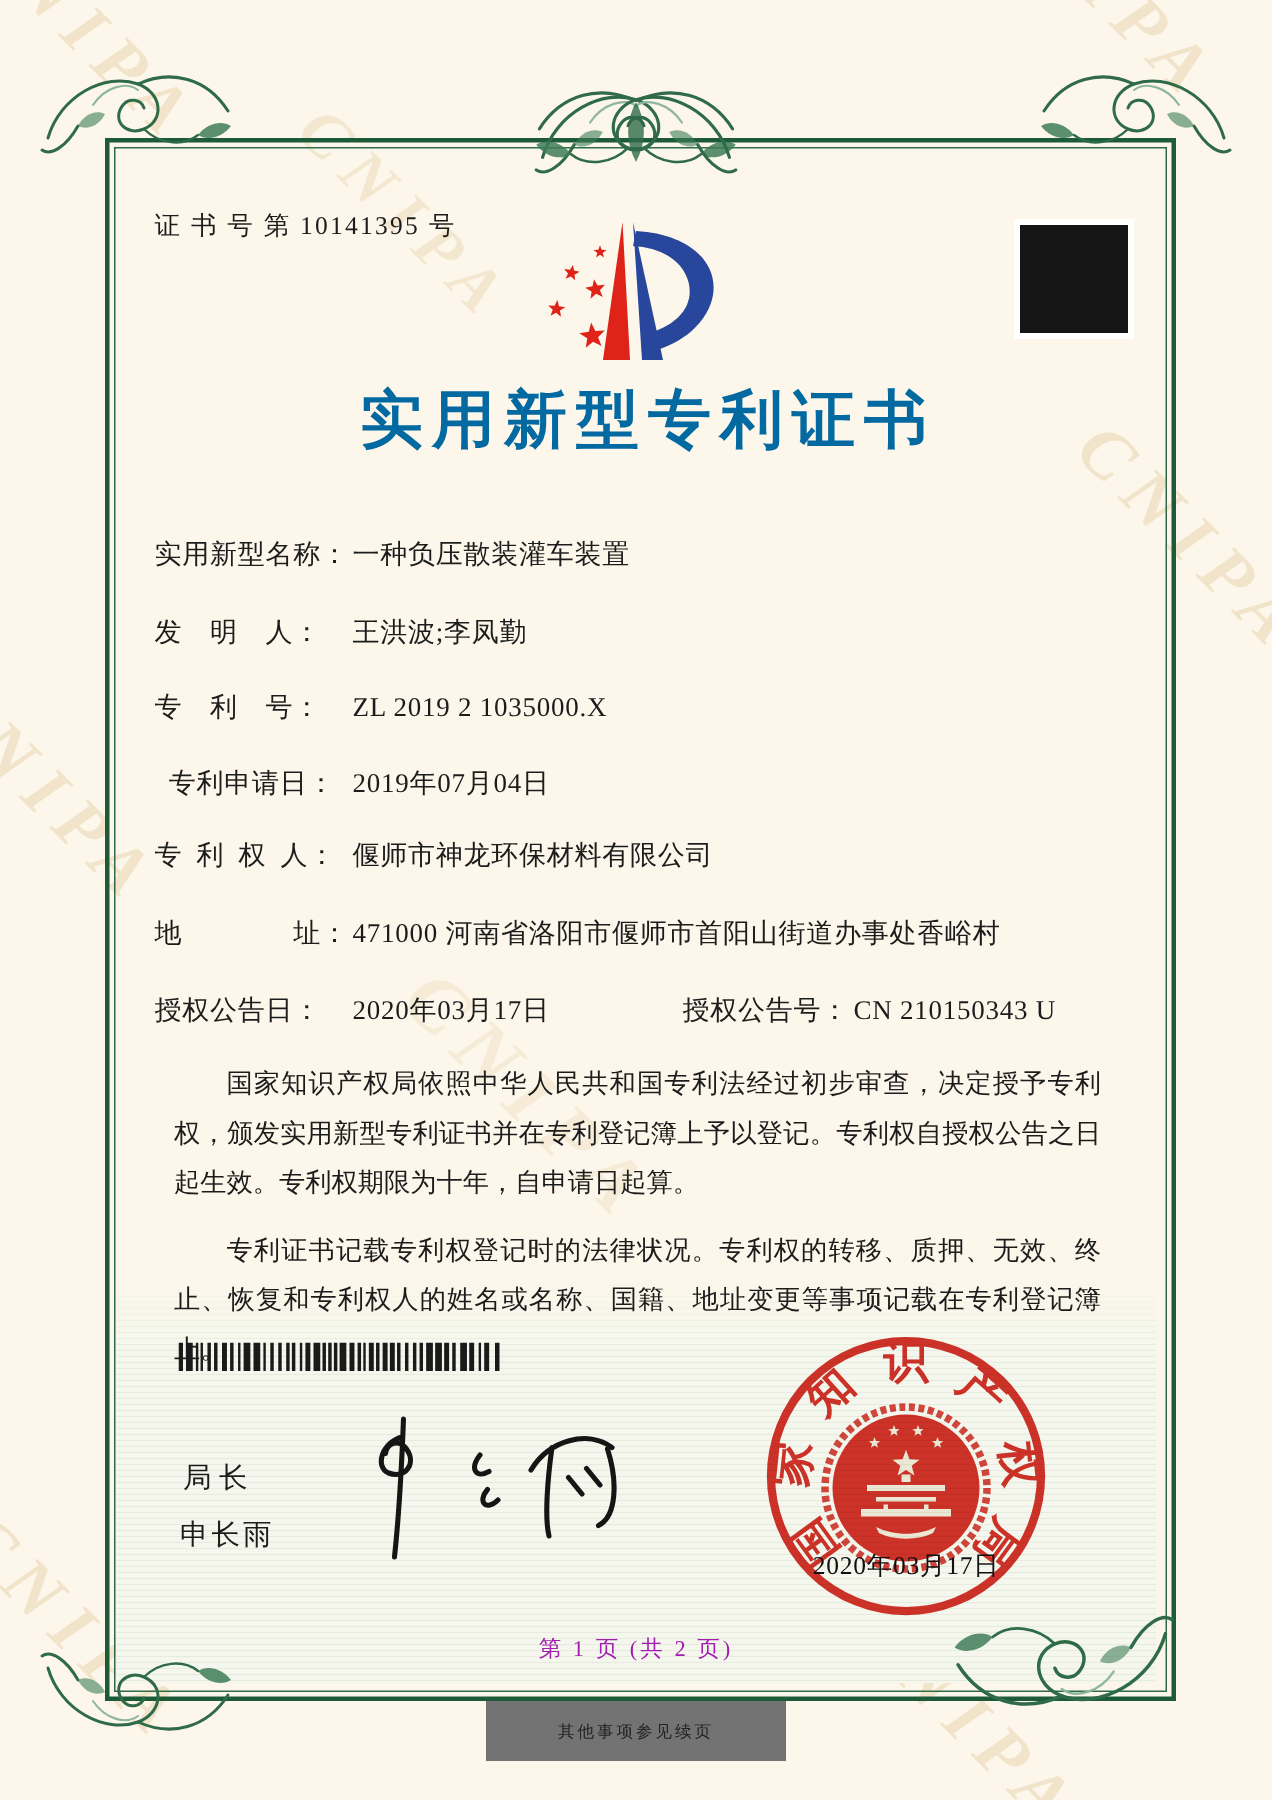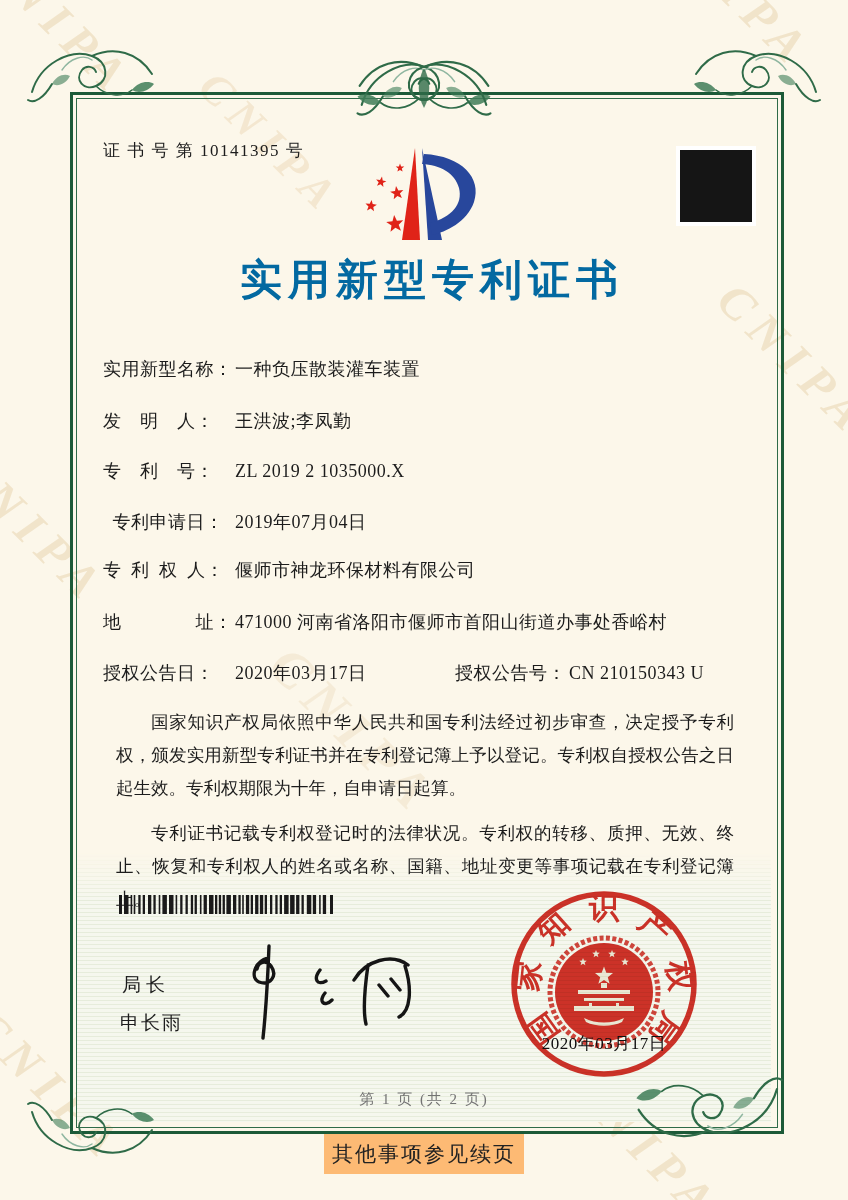--- a/index.html
+++ b/index.html
@@ -56,23 +56,23 @@
   .sig-role{position:absolute;left:122px;top:972px;font-size:19px;letter-spacing:5px;z-index:4;}
   .sig-name{position:absolute;left:120px;top:1010px;font-size:19px;letter-spacing:2px;z-index:4;}
   .signature{position:absolute;left:228px;top:938px;z-index:4;}
   .seal{position:absolute;left:504px;top:884px;z-index:4;opacity:.95;mix-blend-mode:multiply;}
   #seal-chars text{font-size:30px;font-weight:700;fill:#d3281f;
       font-family:"Liberation Serif","DejaVu Serif",serif;}
   #emblem-stars polygon,.emblem-light{fill:#f4efe2;}
   .seal-date{position:absolute;left:504px;top:1032px;width:200px;text-align:center;
       font-size:17px;letter-spacing:.5px;color:#101010;z-index:5;}
   .page-no{position:absolute;left:70px;top:1090px;width:708px;text-align:center;
-      font-size:15px;letter-spacing:2px;color:#737373;z-index:4;}
-  .note-box{position:absolute;left:324px;top:1134px;width:200px;height:40px;background:#fdba74;
-      display:flex;align-items:center;justify-content:center;font-size:21px;
+      font-size:15px;letter-spacing:2px;color:#a21caf;z-index:4;}
+  .note-box{position:absolute;left:324px;top:1134px;width:200px;height:40px;background:#737373;
+      display:flex;align-items:center;justify-content:center;font-size:11px;
       letter-spacing:2px;color:#222;z-index:5;}
   #qr-svg rect{fill:#151515;} #barcode-svg rect{fill:#1a1a1a;}
 </style>
 </head>
 <body>
 
 <div class="page">
 
   <span class="wm wm1">CNIPA</span>
   <span class="wm wm2">CNIPA</span>

